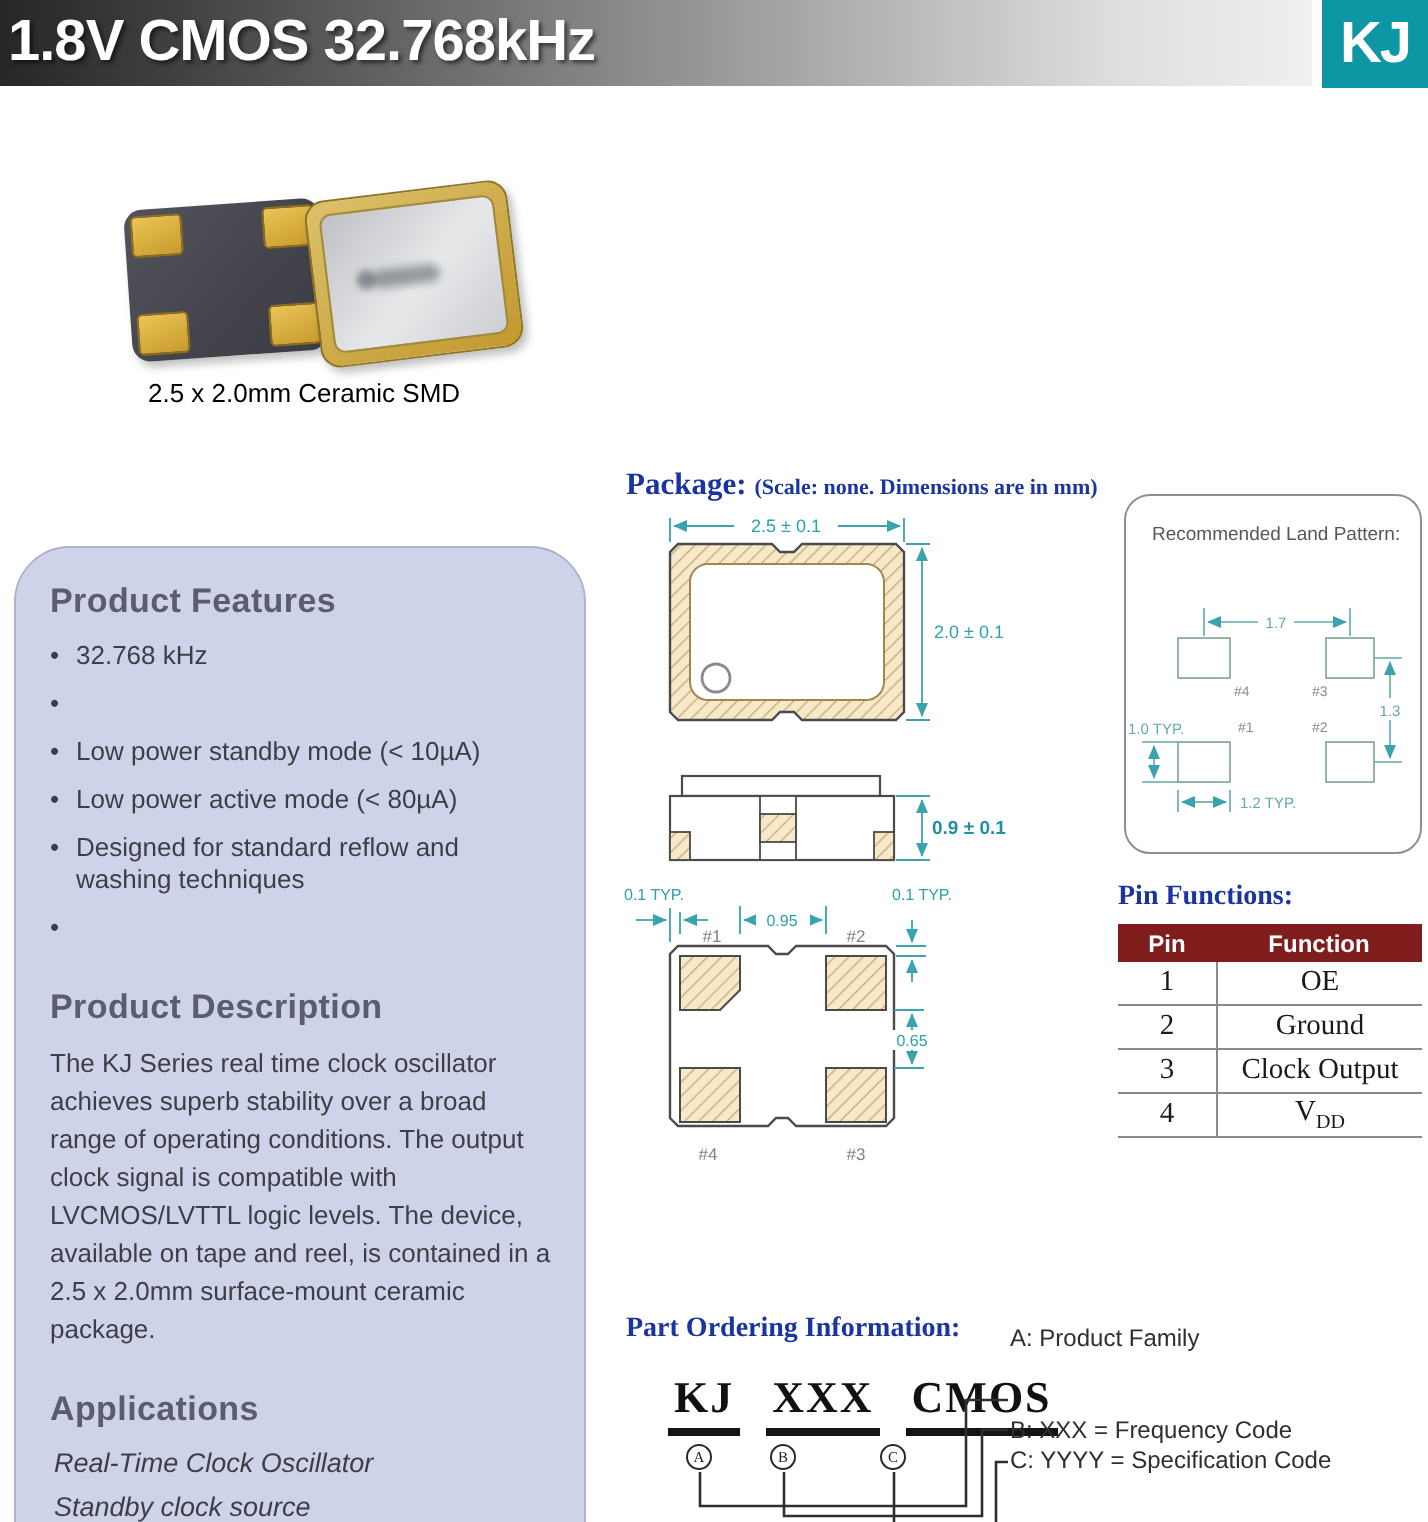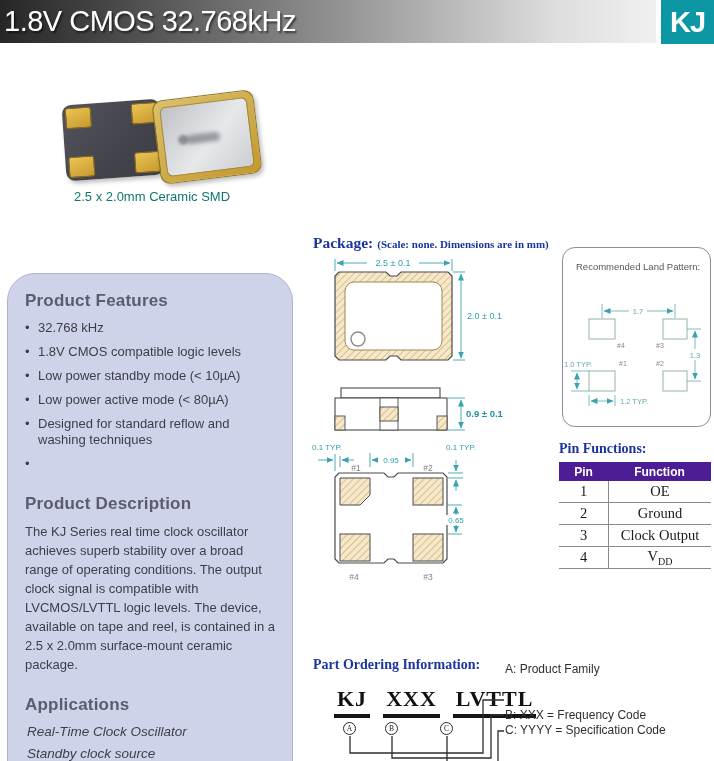--- a/index.html
+++ b/index.html
@@ -2,21 +2,21 @@
 <html><head>
 <meta charset="utf-8">
 <style>
   html,body{margin:0;padding:0;background:#ffffff;}
   .page{position:relative;width:714px;height:761px;background:#fff;overflow:hidden;
         font-family:"Liberation Sans", sans-serif;}
 
   
   .titlebar{position:absolute;left:0;top:0;width:656px;height:43px;
     background:linear-gradient(90deg,#262626 0%,#4a4a4a 18%,#9a9a9a 55%,#dedede 85%,#f0f0f0 100%);}
-  .titlebar .ttl{position:absolute;left:4px;top:0;line-height:43px;font-size:29px;font-weight:normal;
+  .titlebar .ttl{position:absolute;left:4px;top:0;line-height:43px;font-size:29px;font-weight:bold;
     color:#fff;letter-spacing:-0.5px;text-shadow:1.5px 1.5px 2px rgba(0,0,0,0.55);white-space:nowrap;}
   .logo{position:absolute;left:661px;top:0;width:53px;height:44px;background:#0d96a4;
     display:flex;align-items:center;justify-content:center;color:#fff;font-size:29px;
     font-weight:bold;letter-spacing:-1px;}
 
   
   .chip1{position:absolute;left:64px;top:102px;width:98px;height:76px;transform:rotate(-4deg);}
   .chip1 .body{position:absolute;inset:0;background:linear-gradient(135deg,#53535b,#43434b 60%,#3c3c44);
     border-radius:9px;box-shadow:2px 3px 4px rgba(0,0,0,0.25);}
   .chip1 .pad{position:absolute;width:24px;height:19px;border-radius:3px;
@@ -25,21 +25,21 @@
   .chip1 .p-bl{left:3px;bottom:3px;} .chip1 .p-br{right:3px;bottom:3px;}
   .chip2{position:absolute;left:156px;top:95px;width:102px;height:84px;transform:rotate(-7deg);}
   .chip2 .frame{position:absolute;inset:0;background:linear-gradient(150deg,#dcc06a,#c3992f);
     border:1px solid #8f7425;border-radius:10px;box-shadow:2px 3px 4px rgba(0,0,0,0.25);}
   .chip2 .lid{position:absolute;inset:7px;border-radius:6px;border:1px solid #a08a42;
     background:linear-gradient(135deg,#bfc1c5,#e6e8ea 55%,#ccced2);}
   .chip2 .smudge1{position:absolute;left:30px;top:38px;width:34px;height:9px;border-radius:5px;
     background:rgba(85,92,100,0.55);filter:blur(2px);}
   .chip2 .smudge2{position:absolute;left:22px;top:37px;width:10px;height:10px;border-radius:50%;
     background:rgba(85,92,100,0.6);filter:blur(1.5px);}
-  .photo-caption{position:absolute;left:74px;top:189px;font-size:13px;color:#0f766e;}
+  .photo-caption{position:absolute;left:74px;top:189px;font-size:13px;color:#000000;}
 
   
   .sidebar{position:absolute;left:7px;top:229px;width:286px;height:644px;background:#cfd3e9;
     border:1px solid #aeb2cf;border-radius:28px;box-sizing:border-box;padding:17px 16px 0 17px;
     color:#3d3e48;margin-top:44px;}
   .sidebar h2{margin:0;font-size:17px;font-weight:bold;color:#5b5c70;letter-spacing:0.2px;}
   .feat-list{margin-top:9px;}
   .feat{display:flex;font-size:13px;line-height:16px;margin-bottom:8px;}
   .feat .blt{width:13px;flex:none;}
   .desc-h{margin-top:22px !important;}
@@ -64,21 +64,21 @@
   .dimtxt{fill:#2ea2ac;font-size:9px;}
   .dimtxt-s{fill:#2ea2ac;font-size:8px;}
   .dimtxt-b{fill:#2090a0;font-size:9.5px;font-weight:bold;}
   .lnd{fill:#5fa8b0;font-size:7.5px;}
   .padlbl{fill:#808086;font-size:8.5px;}
   .lndlbl{fill:#8a8a90;font-size:7px;}
   .land-title{fill:#55565f;font-size:9.5px;}
 
   
   .pin-table{position:absolute;left:559px;top:462px;width:152px;font-family:"Liberation Serif", serif;}
-  .pt-head{display:flex;height:19px;background:#4c1d95;color:#fff;
+  .pt-head{display:flex;height:19px;background:#7f1d1d;color:#fff;
     font-family:"Liberation Sans", sans-serif;font-size:12px;font-weight:bold;align-items:center;}
   .pt-head .c1{width:49px;text-align:center;}
   .pt-head .c2{flex:1;text-align:center;}
   .pt-row{display:flex;height:21px;border-bottom:1px solid #8a8a8a;font-size:14.5px;color:#1a1a1a;
     align-items:center;background:#fff;}
   .pt-row .c1{width:49px;text-align:center;border-right:1px solid #8a8a8a;height:100%;
     display:flex;align-items:center;justify-content:center;}
   .pt-row .c2{flex:1;text-align:center;}
   .pt-row sub{font-size:10px;}
 
@@ -123,21 +123,20 @@
 
   <div class="sidebar">
     <h2>Product Features</h2>
     <div class="feat-list">
       <div class="feat">
           <span class="blt">•</span>
           <span>32.768 kHz</span>
         </div>
       <div class="feat">
           <span class="blt">•</span>
-          <span>1.8V CMOS compatible logic levels</span>
         </div>
       <div class="feat">
           <span class="blt">•</span>
           <span>Low power standby mode (&lt; 10µA)</span>
         </div>
       <div class="feat">
           <span class="blt">•</span>
           <span>Low power active mode (&lt; 80µA)</span>
         </div>
       <div class="feat">
@@ -295,21 +294,21 @@
     <div class="pt-row">
       <div class="c1">4</div>
       <div class="c2"><span>V</span><sub>DD</sub></div>
     </div>
   </div>
 
   <div class="navy-h ord-title">Part Ordering Information:</div>
   <div class="part-row">
     <span class="grp">KJ</span>
     <span class="grp">XXX</span>
-    <span class="grp">LVTTL</span>
+    <span class="grp">CMOS</span>
   </div>
   <div class="mark mark-a">A</div>
   <div class="mark mark-b">B</div>
   <div class="mark mark-c">C</div>
   <svg class="ord-lines" width="250" height="106" viewBox="0 0 250 106">
     <g stroke="#2e2e2e" stroke-width="1.3" fill="none">
       <path d="M40,81 V98 H173 V45 H194"></path>
       <path d="M82,81 V103 H181 V60 H194"></path>
       <path d="M137,81 V106"></path>
       <path d="M194,76 H188 V106"></path>

